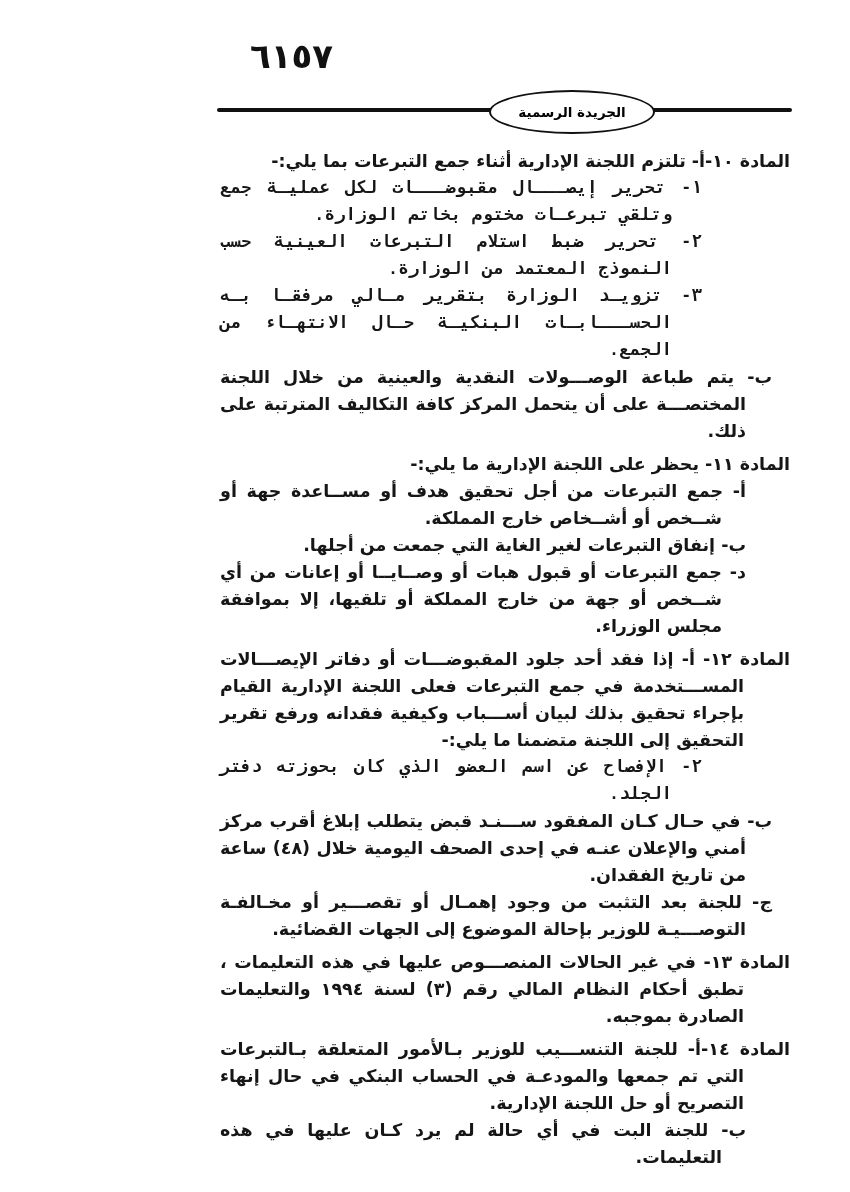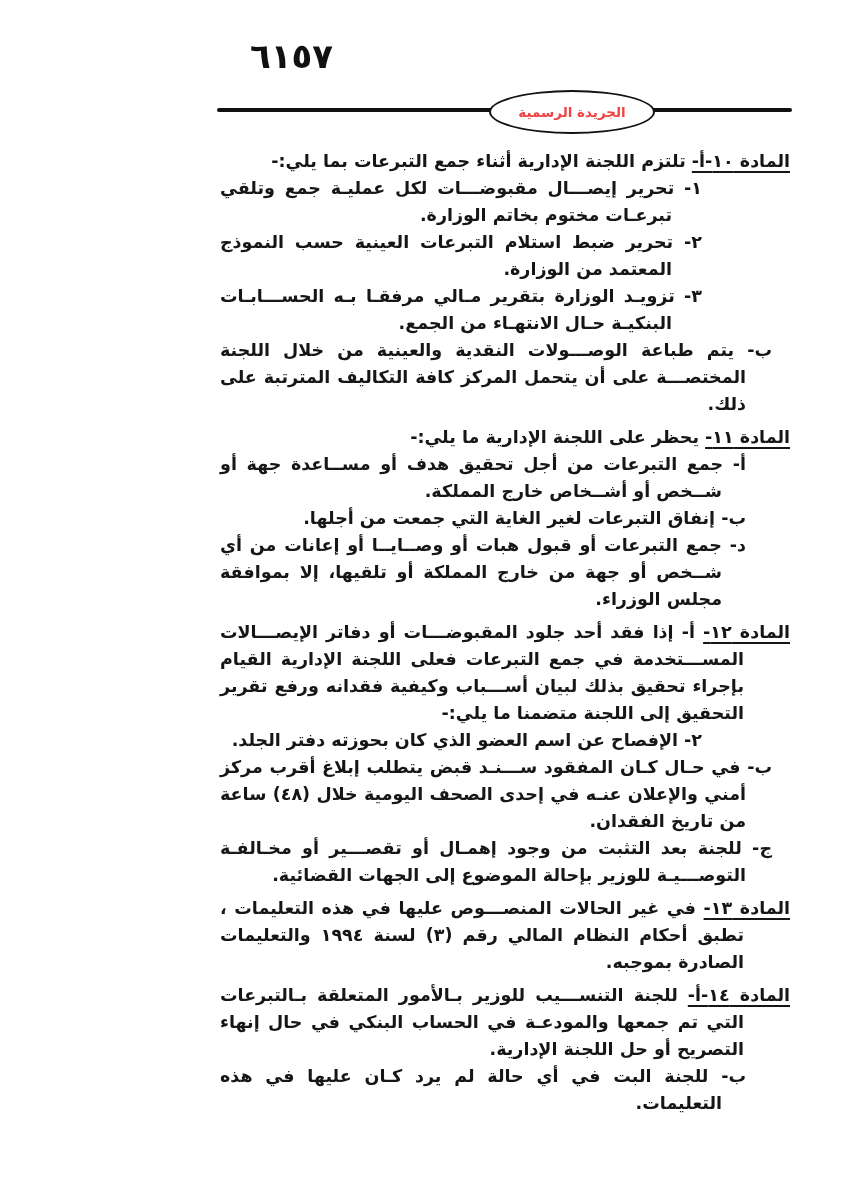--- a/index.html
+++ b/index.html
@@ -57,48 +57,48 @@
     height: 40px;
     background: #ffffff;
     border: 2px solid #111;
     border-radius: 50%;
     display: flex;
     align-items: center;
     justify-content: center;
   }
   .gazette-badge span {
     font-size: 13.5px;
-    color: #ef4444;
+    color: #000000;
     white-space: nowrap;
   }
   
   .doc-body {
     position: absolute;
     top: 148px;
     right: 60px;
     left: 58px;
     font-size: 17.5px;
     line-height: 27px;
     text-align: justify;
   }
   .doc-body p { margin: 0; }
   .article + .article { margin-top: 6px; }
 
   .art-heading {
     padding-right: 46px;
     text-indent: -46px;
   }
   .art-label {
-    text-decoration: underline;
     text-decoration-thickness: 2px;
     text-underline-offset: 4px;
   }
   .item-num {
     padding-right: 118px;
     text-indent: -30px;
+    font-family: Liberation Mono, monospace;
   }
   .clause {
     padding-right: 68px;
     text-indent: -24px;
   }
   .clause-outer {
     padding-right: 44px;
     text-indent: -26px;
   }
 </style>

